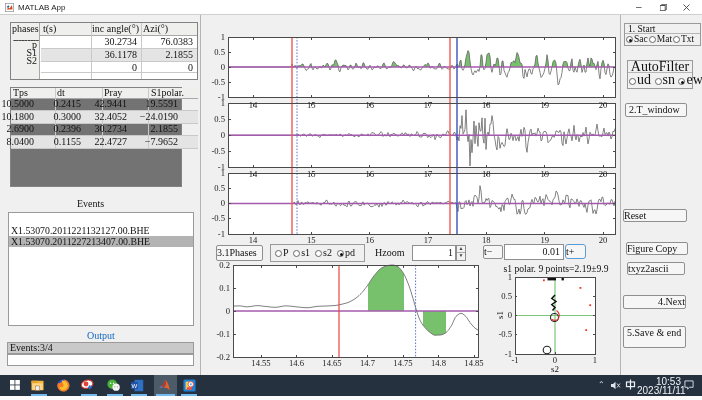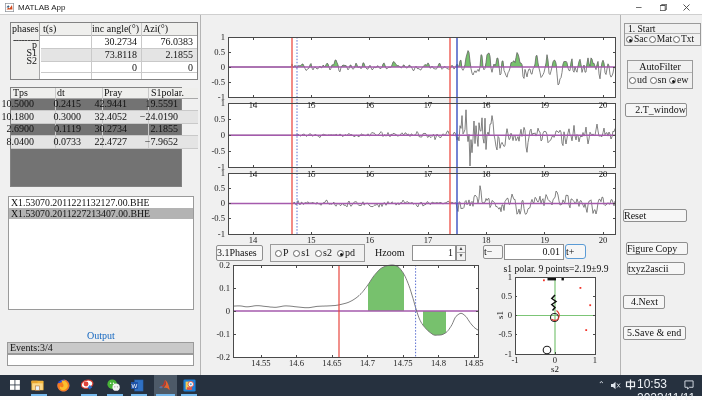--- a/index.html
+++ b/index.html
@@ -48,21 +48,21 @@
  <div class="cell" style="left:81px;top:0px">inc angle(°)</div>
  <div class="cell" style="left:132px;top:0px">Azi(°)</div>
  <div class="abs" style="left:80px;top:0;width:1px;height:56px;background:#c9c9c9"></div>
  <div class="abs" style="left:130px;top:0;width:1px;height:56px;background:#c9c9c9"></div>
  <div class="cell" style="left:2px;top:10.5px;letter-spacing:-0.5px">---------</div>
  <div class="cell" style="right:160px;top:16px">p</div>
  <div class="cell" style="right:160px;top:24px">S1</div>
  <div class="cell" style="right:160px;top:32px">S2</div>
  <div class="cell" style="right:60px;top:13px">30.2734</div>
  <div class="cell" style="right:4px;top:13px">76.0383</div>
- <div class="cell" style="right:60px;top:26px">73.8118</div>
+ <div class="cell" style="right:60px;top:26px">36.1178</div>
  <div class="cell" style="right:4px;top:26px">2.1855</div>
  <div class="cell" style="right:60px;top:39px">0</div>
  <div class="cell" style="right:4px;top:39px">0</div>
  <div class="abs" style="left:30px;top:25px;width:156px;height:1px;background:#c9c9c9"></div>
  <div class="abs" style="left:30px;top:38px;width:156px;height:1px;background:#c9c9c9"></div>
  <div class="abs" style="left:30px;top:49px;width:156px;height:1px;background:#c9c9c9"></div>
 </div>
 
 <div class="abs" style="left:10px;top:87px;width:172px;height:100px;background:#737373;border:1px solid #828282">
  <div class="abs" style="left:0;top:0;width:187px;height:11px;background:#efefed;border-bottom:1px solid #a8a8a8"></div>
@@ -81,31 +81,31 @@
  <div class="abs" style="left:0;top:60px;width:187px;height:1px;background:#c9c9c9"></div>
  <div class="cell" style="right:147px;top:10px">10.5000</div>
     <div class="cell" style="right:100px;top:10px">0.2415</div>
     <div class="cell" style="right:54px;top:10px">42.9441</div>
     <div class="cell" style="right:3px;top:10px">19.5591</div>
  <div class="cell" style="right:147px;top:23px">10.1800</div>
     <div class="cell" style="right:100px;top:23px">0.3000</div>
     <div class="cell" style="right:54px;top:23px">32.4052</div>
     <div class="cell" style="right:3px;top:23px">−24.0190</div>
  <div class="cell" style="right:147px;top:35px">2.6900</div>
-    <div class="cell" style="right:100px;top:35px">0.1119</div>
+    <div class="cell" style="right:100px;top:35px">0.2396</div>
     <div class="cell" style="right:54px;top:35px">30.2734</div>
     <div class="cell" style="right:3px;top:35px">2.1855</div>
  <div class="cell" style="right:147px;top:48px">8.0400</div>
-    <div class="cell" style="right:100px;top:48px">0.0733</div>
+    <div class="cell" style="right:100px;top:48px">0.1155</div>
     <div class="cell" style="right:54px;top:48px">22.4727</div>
     <div class="cell" style="right:3px;top:48px">−7.9652</div>
 </div>
 
 <div class="cell" style="left:0px;top:198px;width:181px;text-align:center">Events</div>
-<div class="abs" style="left:8px;top:196px;width:186px;height:114px;background:#fff;border:1px solid #9a9a9a;font-size:9.8px;color:#111;padding-top:0">
+<div class="abs" style="left:8px;top:212px;width:186px;height:114px;background:#fff;border:1px solid #9a9a9a;font-size:9.8px;color:#111;padding-top:12px">
  <div style="padding-left:2px;height:11px;line-height:11px;white-space:nowrap">X1.53070.2011221132127.00.BHE</div>
  <div style="padding-left:2px;height:11px;line-height:11px;background:#b3b3b3;white-space:nowrap">X1.53070.2011227213407.00.BHE</div>
 </div>
 <div class="cell" style="left:0px;top:330px;width:202px;text-align:center;color:#1668c0">Output</div>
 <div class="abs" style="left:7px;top:342px;width:187px;height:12px;background:#c9c9c9;border:1px solid #9a9a9a;font-size:10px;color:#111;line-height:10px;padding-left:2px">Events:3/4</div>
 <div class="abs" style="left:7px;top:354px;width:187px;height:12px;background:#fff;border:1px solid #9a9a9a"></div>
 
 <svg id="plots" style="left:200px;top:15px;width:424px;height:230px" viewBox="0 0 424 230">
 <rect x="28" y="22.0" width="387" height="60.0" fill="#fff"></rect>
     <rect x="28" y="88.5" width="387" height="63.5" fill="#fff"></rect>
@@ -356,30 +356,30 @@
       <text x="17" y="94.6" text-anchor="end">-1</text>
     </g>
 <text x="60" y="110" text-anchor="middle" class="axl">s2</text>
 <text x="8" y="53" text-anchor="middle" class="axl" transform="rotate(-90 8 53)">s1</text>
 </svg>
 
 <div class="abs" style="left:624px;top:23px;width:77px;height:23px;border:1px solid #9a9a9a;font-size:9.5px;color:#111">
  <div style="padding-left:3px;height:10px;line-height:10px;border-bottom:1px solid #b5b5b5">1. Start</div>
  <div style="height:11px;line-height:11px;padding-left:1px;white-space:nowrap"><span class="radio on"></span>Sac<span class="radio" style="margin-left:1px"></span>Mat<span class="radio" style="margin-left:1px"></span>Txt</div>
 </div>
-<div class="abs" style="left:627px;top:60px;width:66px;height:29px;border:1px solid #9a9a9a;font-size:10px;color:#111">
+<div class="abs" style="left:627px;top:60px;width:66px;height:29px;border:1px solid #9a9a9a;font-size:14px;color:#111">
  <div style="text-align:center;height:12px;line-height:12px;border-bottom:1px solid #b5b5b5">AutoFilter</div>
  <div style="height:13px;line-height:13px;padding-left:1px;white-space:nowrap"><span class="radio"></span>ud <span class="radio"></span>sn <span class="radio on"></span>ew</div>
 </div>
-<div class="btn" style="left:625px;top:103px;width:62px;height:14px;line-height:12px;text-align:right;padding-left:3px">2.T_window</div>
+<div class="btn" style="left:625px;top:103px;width:62px;height:14px;line-height:12px;text-align:left;padding-left:3px">2.T_window</div>
 <div class="btn" style="left:623px;top:209px;width:64px;height:13px;line-height:11px">Reset</div>
 <div class="btn" style="left:626px;top:242px;width:62px;height:13px;line-height:11px">Figure Copy</div>
 <div class="btn" style="left:627px;top:262px;width:58px;height:13px;line-height:11px">txyz2ascii</div>
-<div class="btn" style="left:623px;top:295px;width:42px;height:14px;line-height:12px;text-align:left;padding-left:7px">4.Next</div>
-<div class="btn" style="left:623px;top:326px;width:63px;height:14px;line-height:12px;text-align:left;padding-left:3px">5.Save &amp; end</div>
+<div class="btn" style="left:623px;top:295px;width:63px;height:14px;line-height:12px;text-align:right;padding-left:7px">4.Next</div>
+<div class="btn" style="left:623px;top:326px;width:63px;height:22px;line-height:12px;text-align:left;padding-left:3px">5.Save &amp; end</div>
 
 <div id="taskbar"></div>
 <div class="abs" style="left:0;top:396px;width:702px;height:4px;background:#fbfbfb"></div>
 <svg class="tb-ico" style="left:10px;top:380px;width:10px;height:10px" viewBox="0 0 15 15">
     <g fill="#fff">
       <rect x="0" y="0" width="6.8" height="6.8"></rect>
       <rect x="8" y="0" width="6.8" height="6.8"></rect>
       <rect x="0" y="8" width="6.8" height="6.8"></rect>
       <rect x="8" y="8" width="6.8" height="6.8"></rect>
     </g>
@@ -440,15 +440,15 @@
 <svg class="abs" style="left:611px;top:381px;width:10px;height:9px" viewBox="0 0 10 9">
     <path d="M0,3 L2,3 L4.5,0.8 L4.5,8.2 L2,6 L0,6 Z" fill="#dfe5ec"></path>
     <path d="M6,2.5 L9,6.5 M9,2.5 L6,6.5" stroke="#dfe5ec" stroke-width="0.9"></path>
   </svg>
 <svg class="abs" style="left:625px;top:379px;width:11px;height:11px" viewBox="0 0 11 11">
     <g stroke="#eef2f6" stroke-width="1.2" fill="none">
       <rect x="1.5" y="3" width="8" height="4.6"></rect>
       <line x1="5.5" y1="0.5" x2="5.5" y2="10.5"></line>
     </g>
   </svg>
-<div class="abs" style="left:637px;top:377px;width:44px;height:18px;color:#eef2f6;font-family:'Liberation Sans',sans-serif;font-size:12px;text-align:left;line-height:14px">10:53<br>2023/11/11</div>
+<div class="abs" style="left:637px;top:377px;width:44px;height:18px;color:#eef2f6;font-family:'Liberation Sans',sans-serif;font-size:10px;text-align:right;line-height:9px">10:53<br>2023/11/11</div>
 <svg class="abs" style="left:684px;top:380px;width:10px;height:10px" viewBox="0 0 11 11">
     <path d="M1,1 L10,1 L10,8 L6,8 L4,10 L4,8 L1,8 Z" fill="none" stroke="#dfe5ec" stroke-width="1"></path>
   </svg>
 </body></html>

